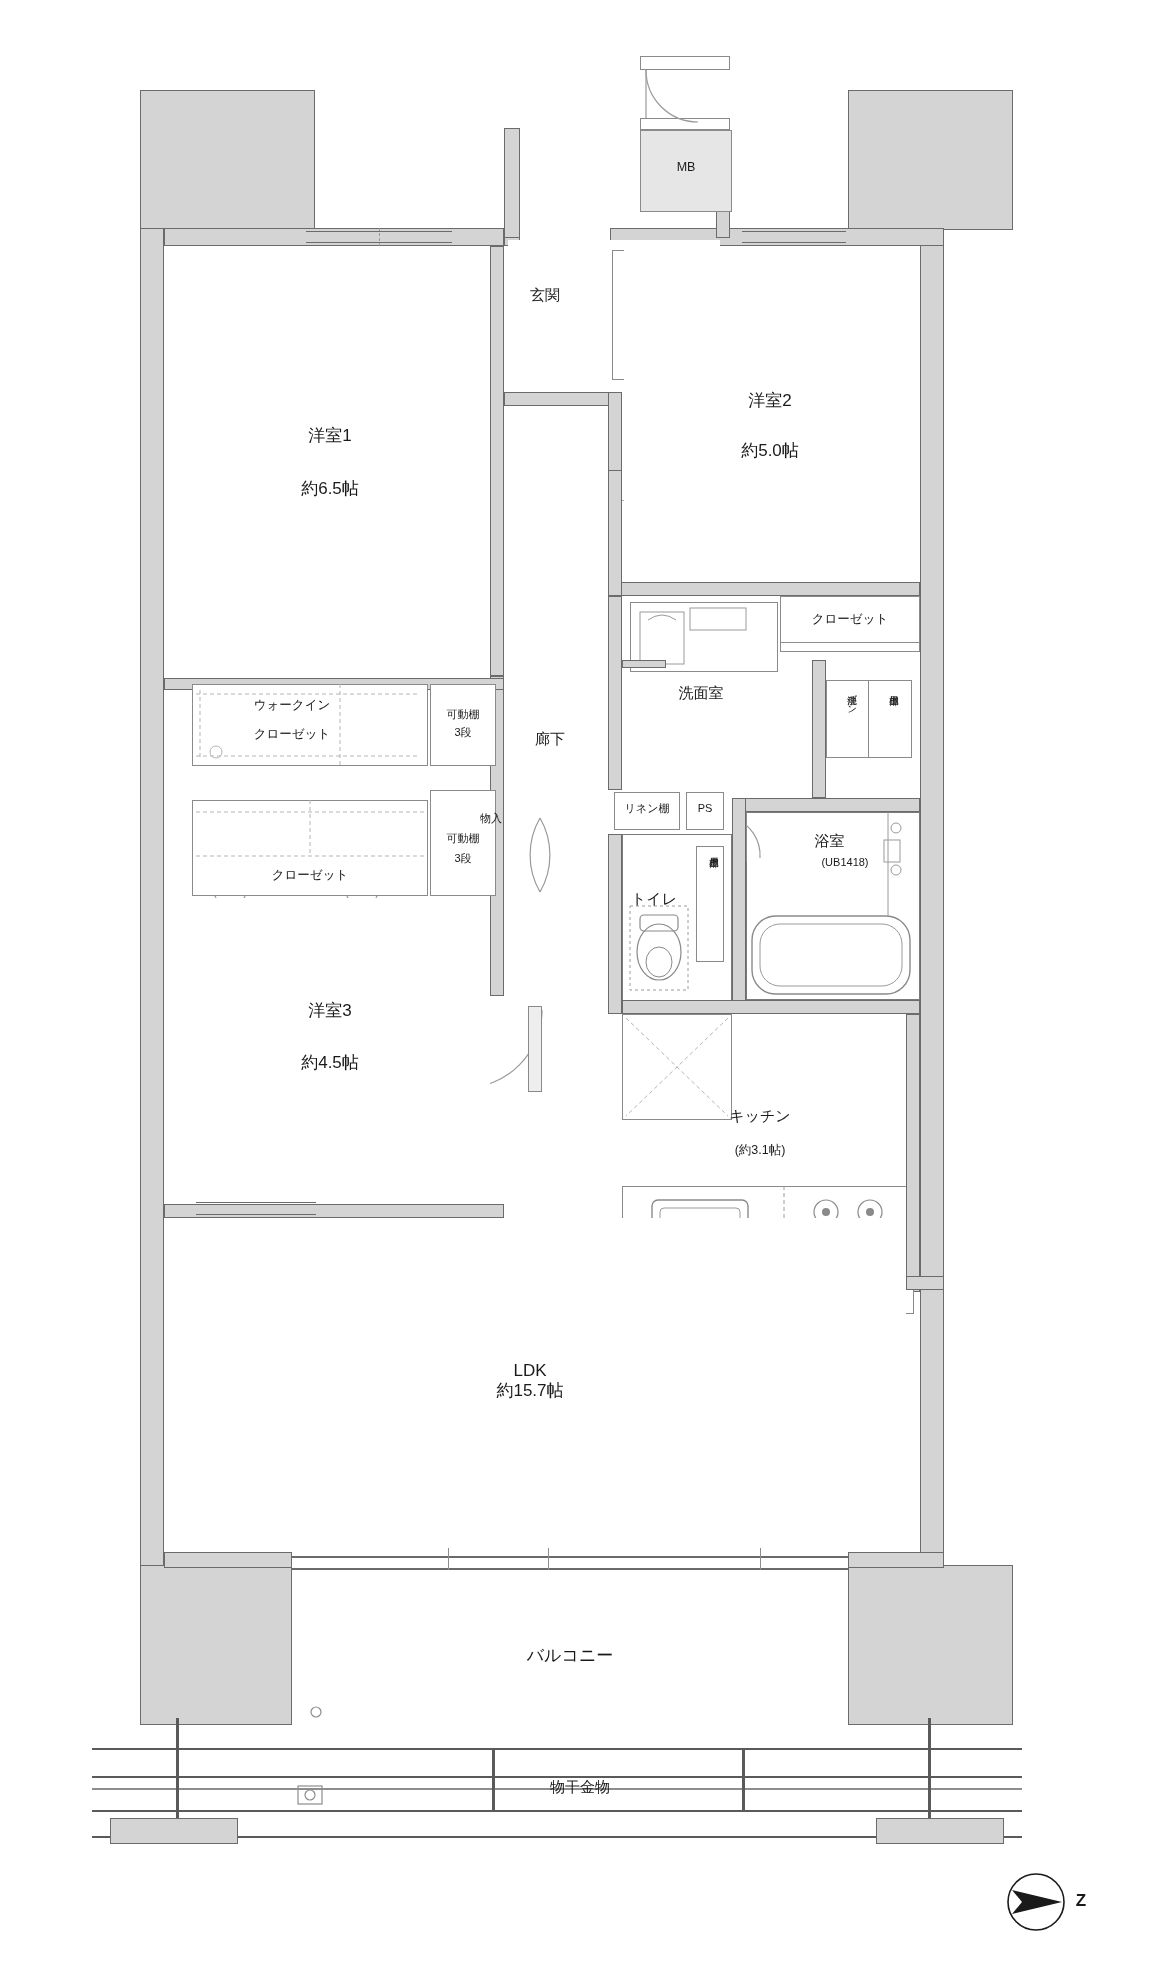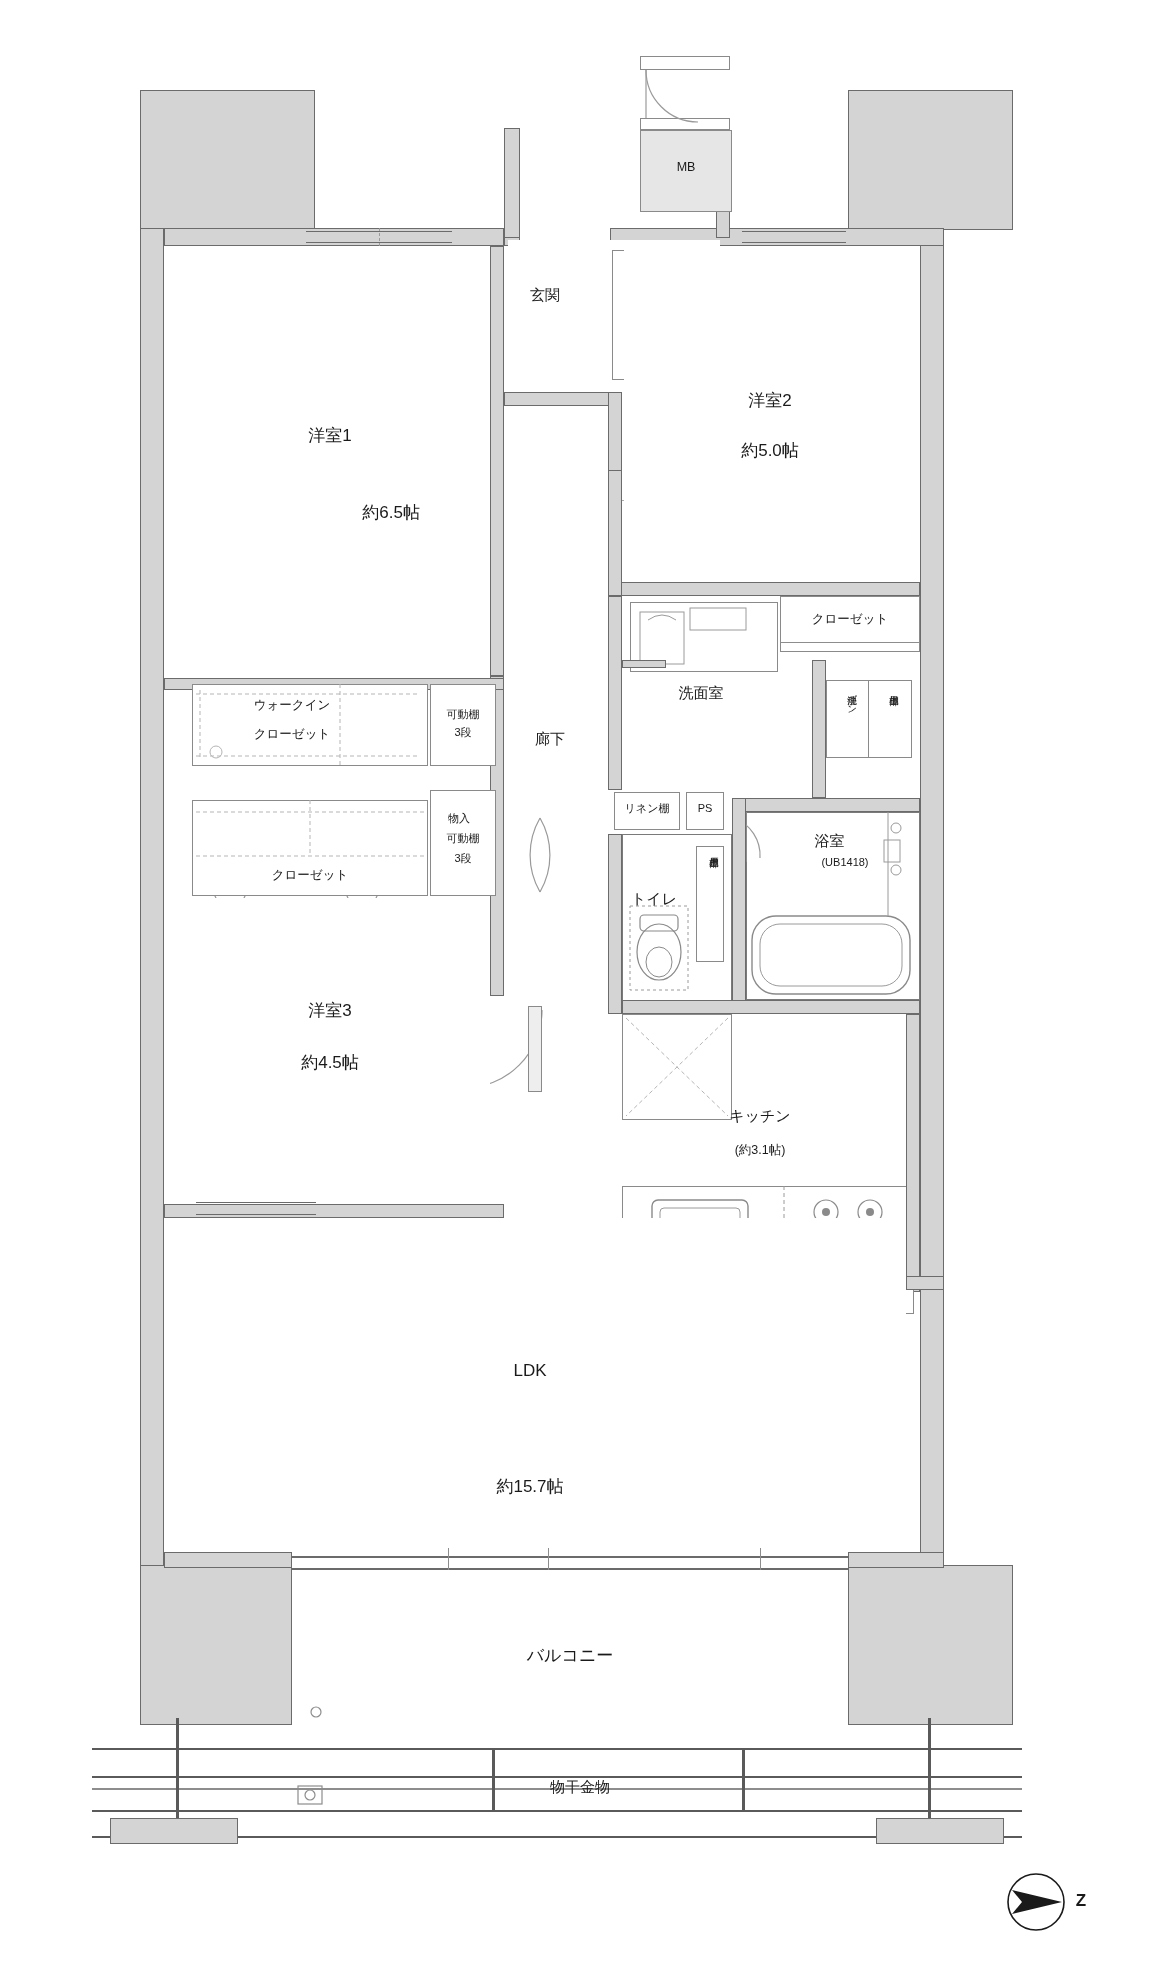--- a/index.html
+++ b/index.html
@@ -76,21 +76,21 @@
   <div class="lbl mid" style="left:515px;top:286px;width:60px;">玄関</div>
   <div class="thin" style="left:612px;top:250px;width:52px;height:130px;"></div>
   <div class="lbl sm vert" style="left:626px;top:282px;width:22px;">下足入</div>
 
   <div class="wall" style="left:504px;top:392px;width:118px;height:14px;"></div>
   <div class="wall" style="left:608px;top:392px;width:14px;height:110px;"></div>
 
   <div class="room" style="left:178px;top:246px;width:312px;height:432px;border:none;"></div>
   <div class="wall" style="left:490px;top:246px;width:14px;height:430px;"></div>
   <div class="lbl big" style="left:240px;top:425px;width:180px;">洋室1</div>
-  <div class="lbl big" style="left:240px;top:502px;width:180px;text-align:right;">約6.5帖</div>
+  <div class="lbl big" style="left:240px;top:478px;width:180px;">約6.5帖</div>
 
   <div class="line" style="left:306px;top:231px;width:146px;height:1px;background:#6b6b6b;"></div>
   <div class="line" style="left:306px;top:242px;width:146px;height:1px;background:#6b6b6b;"></div>
   <div class="dashv" style="left:379px;top:228px;height:18px;"></div>
 
   <div class="room" style="left:624px;top:246px;width:296px;height:350px;border:none;"></div>
   <div class="lbl big" style="left:680px;top:390px;width:180px;">洋室2</div>
   <div class="lbl big" style="left:680px;top:440px;width:180px;">約5.0帖</div>
   <div class="line" style="left:742px;top:231px;width:104px;height:1px;background:#6b6b6b;"></div>
   <div class="line" style="left:742px;top:242px;width:104px;height:1px;background:#6b6b6b;"></div>
@@ -182,21 +182,21 @@
 
   <div class="thin" style="left:192px;top:800px;width:236px;height:96px;"></div>
   <div class="lbl sm" style="left:192px;top:868px;width:236px;">クローゼット</div>
   <svg width="1154" height="1968">
     <line x1="196" y1="812" x2="424" y2="812" stroke="#b5b5b5" stroke-width="1" stroke-dasharray="4 3"></line>
     <line x1="196" y1="856" x2="424" y2="856" stroke="#b5b5b5" stroke-width="1" stroke-dasharray="4 3"></line>
     <line x1="310" y1="800" x2="310" y2="856" stroke="#b5b5b5" stroke-width="1" stroke-dasharray="4 3"></line>
   </svg>
 
   <div class="thin" style="left:430px;top:790px;width:66px;height:106px;"></div>
-  <div class="lbl xs" style="left:430px;top:812px;width:58px;">物入</div>
+  <div class="lbl xs" style="left:430px;top:812px;width:58px;padding-left:32px;">物入</div>
   <div class="lbl xs" style="left:430px;top:832px;width:66px;">可動棚</div>
   <div class="lbl xs" style="left:430px;top:852px;width:66px;">3段</div>
 
   <div class="room" style="left:178px;top:898px;width:312px;height:320px;border:none;"></div>
   <div class="wall" style="left:164px;top:1204px;width:340px;height:14px;"></div>
   <div class="lbl big" style="left:240px;top:1000px;width:180px;">洋室3</div>
   <div class="lbl big" style="left:240px;top:1052px;width:180px;">約4.5帖</div>
   <div class="line" style="left:196px;top:1202px;width:120px;height:1px;background:#6b6b6b;"></div>
   <div class="line" style="left:196px;top:1214px;width:120px;height:1px;background:#6b6b6b;"></div>
 
@@ -226,21 +226,21 @@
   </svg>
 
   <div class="wall" style="left:906px;top:1014px;width:14px;height:278px;"></div>
 
   <div class="thin" style="left:862px;top:1278px;width:52px;height:36px;"></div>
   <div class="lbl xs" style="left:862px;top:1288px;width:52px;">PS</div>
   <div class="wall" style="left:906px;top:1276px;width:38px;height:14px;"></div>
 
   <div class="room" style="left:178px;top:1218px;width:728px;height:344px;border:none;"></div>
   <div class="lbl big" style="left:440px;top:1360px;width:180px;">LDK</div>
-  <div class="lbl big" style="left:440px;top:1476px;width:180px;">約15.7帖</div>
+  <div class="lbl big" style="left:440px;top:1380px;width:180px;">約15.7帖</div>
 
   <div class="wall" style="left:164px;top:1552px;width:128px;height:16px;"></div>
   <div class="wall" style="left:848px;top:1552px;width:96px;height:16px;"></div>
   <div class="line" style="left:292px;top:1556px;width:556px;height:2px;background:#6b6b6b;"></div>
   <div class="line" style="left:292px;top:1568px;width:556px;height:2px;background:#6b6b6b;"></div>
   <div class="dashv" style="left:448px;top:1548px;height:26px;border-left:1px solid #8d8d8d;"></div>
   <div class="dashv" style="left:548px;top:1548px;height:26px;border-left:1px solid #8d8d8d;"></div>
   <div class="dashv" style="left:760px;top:1548px;height:26px;border-left:1px solid #8d8d8d;"></div>
 
   <div class="room" style="left:292px;top:1570px;width:556px;height:150px;border:none;"></div>

